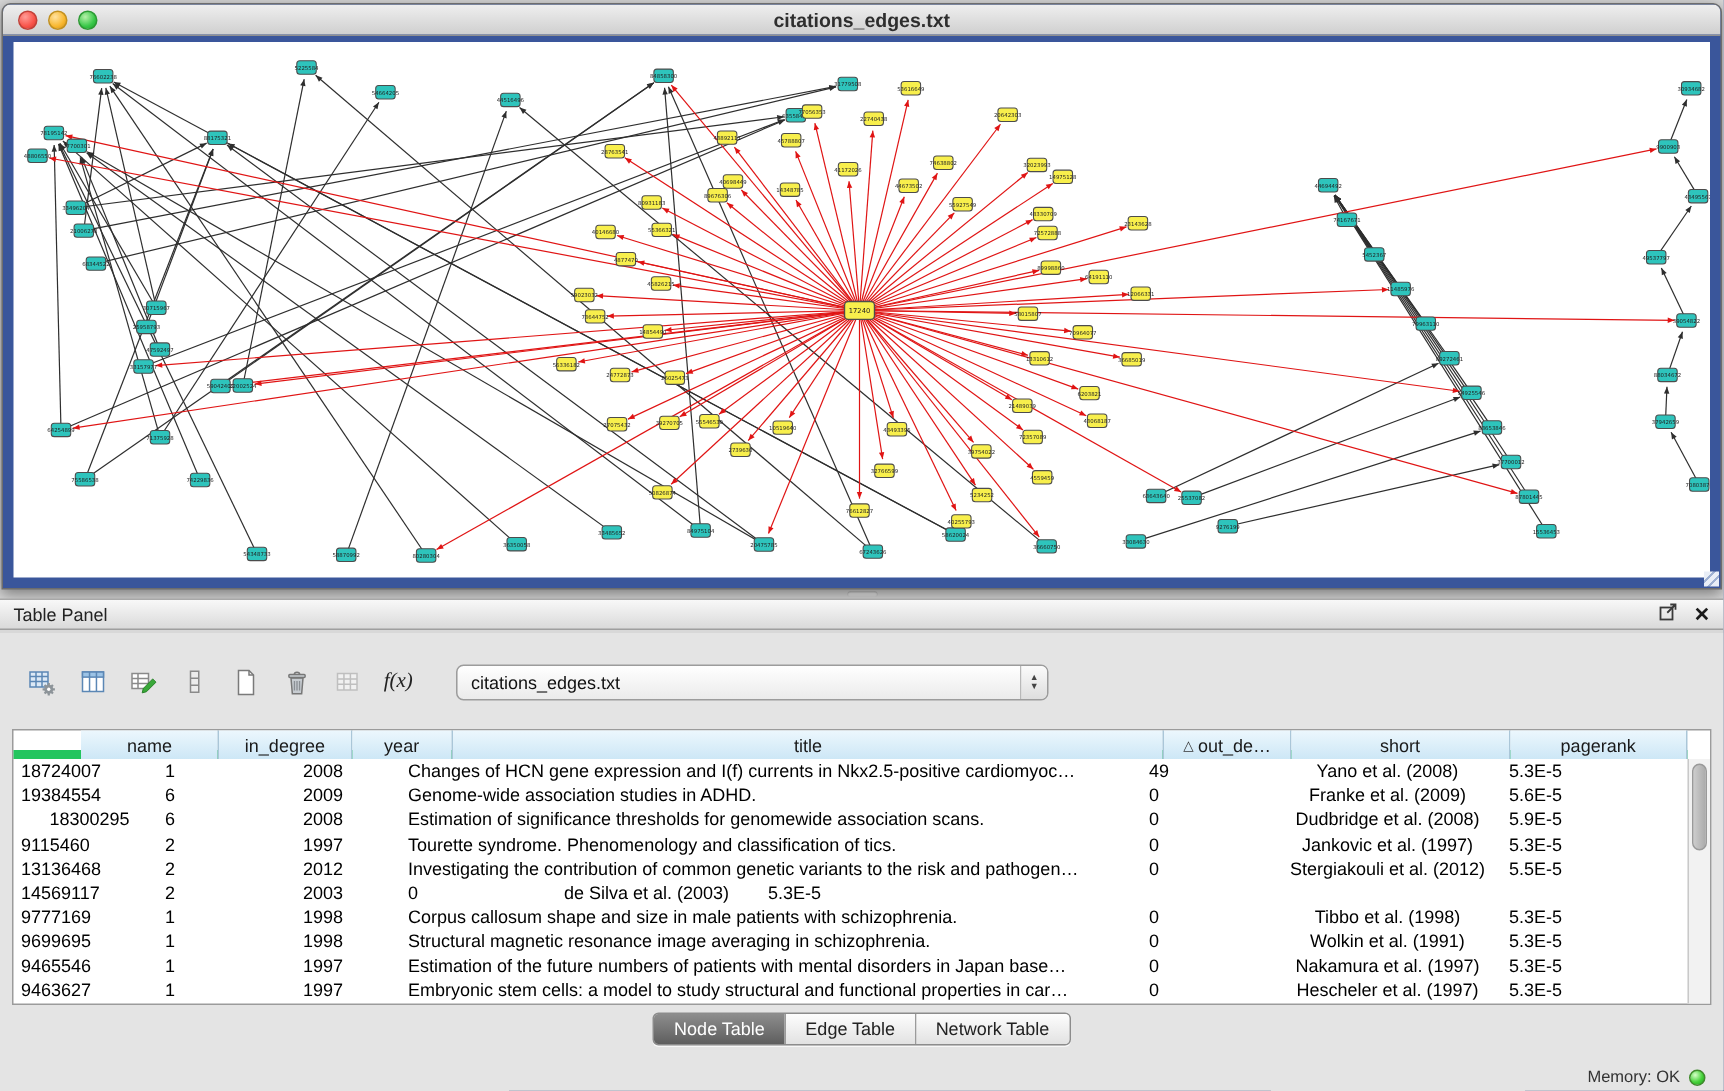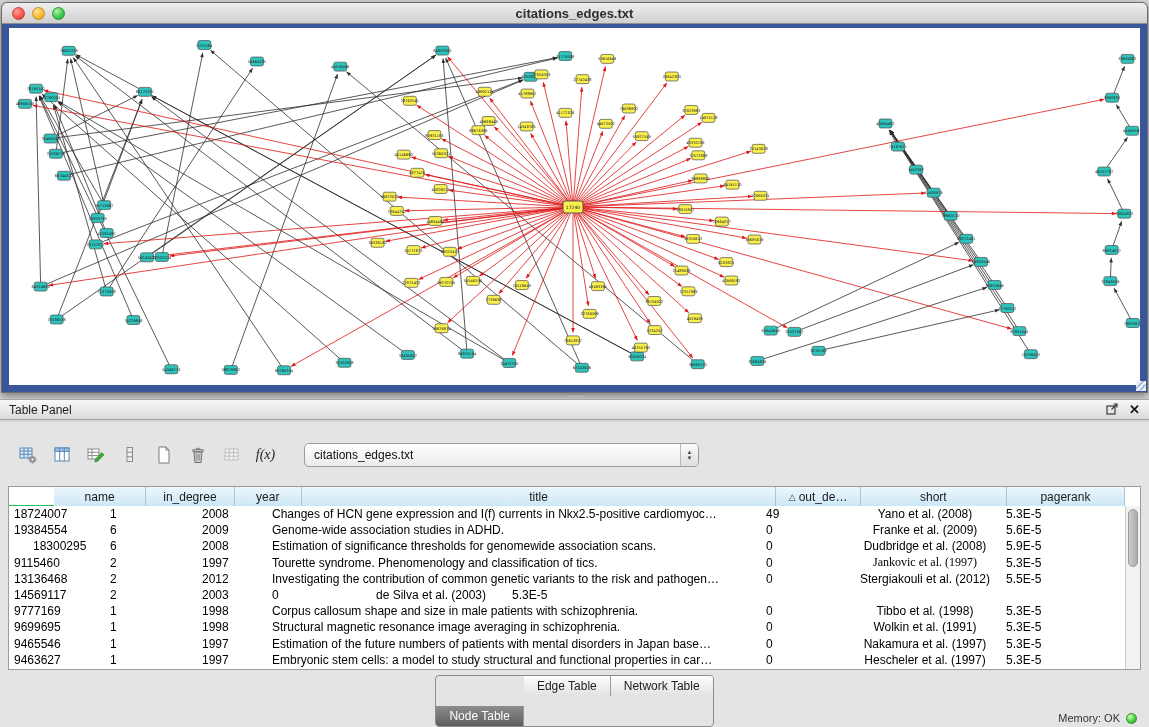--- a/index.html
+++ b/index.html
@@ -42,39 +42,39 @@
   .tbtn { width:27px; height:27px; border:none; background:transparent; display:flex; align-items:center; justify-content:center; padding:0; }
   .fx-label { font-family:"Liberation Serif",serif; font-style:italic; font-size:14px; color:#222; }
   .combo { margin-left:18px; width:395px; height:24px; border:1px solid #9c9c9c; border-radius:5px;
     background:linear-gradient(#ffffff,#ebebeb); display:flex; align-items:center; position:relative; }
   .combo-value { font-size:12px; color:#111; padding-left:9px; flex:1; }
   .combo-arrows { width:18px; height:22px; border-left:1px solid #b8b8b8; display:flex; flex-direction:column;
     align-items:center; justify-content:center; background:linear-gradient(#fbfbfb,#dedede); border-radius:0 4px 4px 0; }
   .combo-arrows span { font-size:6px; line-height:6px; color:#444; }
 
   .tablebox { position:absolute; left:8px; top:64px; width:1133px; height:184px; background:#fff; border:1px solid #9b9b9b; }
-  .thead { display:flex; height:19px; width:calc(100% - 15px); border-bottom:1px solid #22c55e;padding-left:45px; }
+  .thead { display:flex; height:19px; width:calc(100% - 15px); border-bottom:6px solid #22c55e;padding-left:45px; }
   .th { display:flex; align-items:center; justify-content:center; height:19px; font-size:12px; color:#1a1a1a;
     background:linear-gradient(#ecf7fd,#cde7f6); border-right:1px solid #aac6d8; overflow:hidden; white-space:nowrap; }
   .sort-tri { font-size:9px; margin-right:3px; color:#333; }
   .tbody { width:calc(100% - 15px); overflow:hidden; }
   .tr { display:flex; height:16.2px; align-items:center; }
   .td { font-size:12px; color:#000; padding:0 5px; white-space:nowrap; overflow:hidden; }
   .td-short { text-align:center; }
   .vscroll { position:absolute; right:0; top:19px; bottom:0; width:15px; background:#f2f2f2; border-left:1px solid #c9c9c9; }
   .vthumb { position:absolute; left:2px; top:3px; width:10px; height:58px; border-radius:5px;
     background:linear-gradient(90deg,#cdcdcd,#ababab); border:1px solid #9a9a9a; }
 
   
   .tabs { position:absolute; left:0; top:253px; width:100%; display:flex; justify-content:center; }
   .tabgroup { display:flex; border:1px solid #8c8c8c; border-radius:4px; overflow:hidden; box-shadow:0 1px 0 rgba(255,255,255,.7); }
   .tab { font-family:inherit; font-size:12px; height:20px; padding:0 13px; border:none; border-right:1px solid #9b9b9b;
     background:linear-gradient(#fdfdfd,#e2e2e2); color:#222; }
   .tab:last-child { border-right:none; }
-  .tab.active { background:linear-gradient(#8d8d8d,#5e5e5e); color:#fff;margin-top:30px; }
+  .tab.active { background:linear-gradient(#8d8d8d,#5e5e5e); color:#fff; }
 
   
   .statusbar { position:absolute; right:12px; bottom:5px; display:flex; align-items:center; gap:6px; }
   .statusbar span.mem-text { font-size:11px; color:#333; }
   .memdot { width:11px; height:11px; border-radius:50%; border:1px solid #3f8a2c;
     background:radial-gradient(circle at 35% 30%, #d6ffc8, #46d23a 55%, #1e9a1e); }
 </style>
 </head>
 <body>
 
@@ -710,21 +710,21 @@
             <div class="td td-out_degree" style="width: 88px;">0</div>
             <div class="td td-short" style="width: 152px;">Dudbridge et al. (2008)</div>
             <div class="td td-pagerank" style="width: 123px;">5.9E-5</div>
           </div>
           <div class="tr">
             <div class="td td-name" style="width: 96px;">9115460</div>
             <div class="td td-in_degree" style="width: 92px;">2</div>
             <div class="td td-year" style="width: 70px;">1997</div>
             <div class="td td-title" style="width: 494px;">Tourette syndrome. Phenomenology and classification of tics.</div>
             <div class="td td-out_degree" style="width: 88px;">0</div>
-            <div class="td td-short" style="width: 152px; font-family: Liberation Serif, serif;">Jankovic et al. (1997)</div>
+            <div class="td td-short" style="width: 152px;">Jankovic et al. (1997)</div>
             <div class="td td-pagerank" style="width: 123px;">5.3E-5</div>
           </div>
           <div class="tr">
             <div class="td td-name" style="width: 96px;">13136468</div>
             <div class="td td-in_degree" style="width: 92px;">2</div>
             <div class="td td-year" style="width: 70px;">2012</div>
             <div class="td td-title" style="width: 494px;">Investigating the contribution of common genetic variants to the risk and pathogen…</div>
             <div class="td td-out_degree" style="width: 88px;">0</div>
             <div class="td td-short" style="width: 152px; text-align: center;">Stergiakouli et al. (2012)</div>
             <div class="td td-pagerank" style="width: 123px;">5.5E-5</div>

